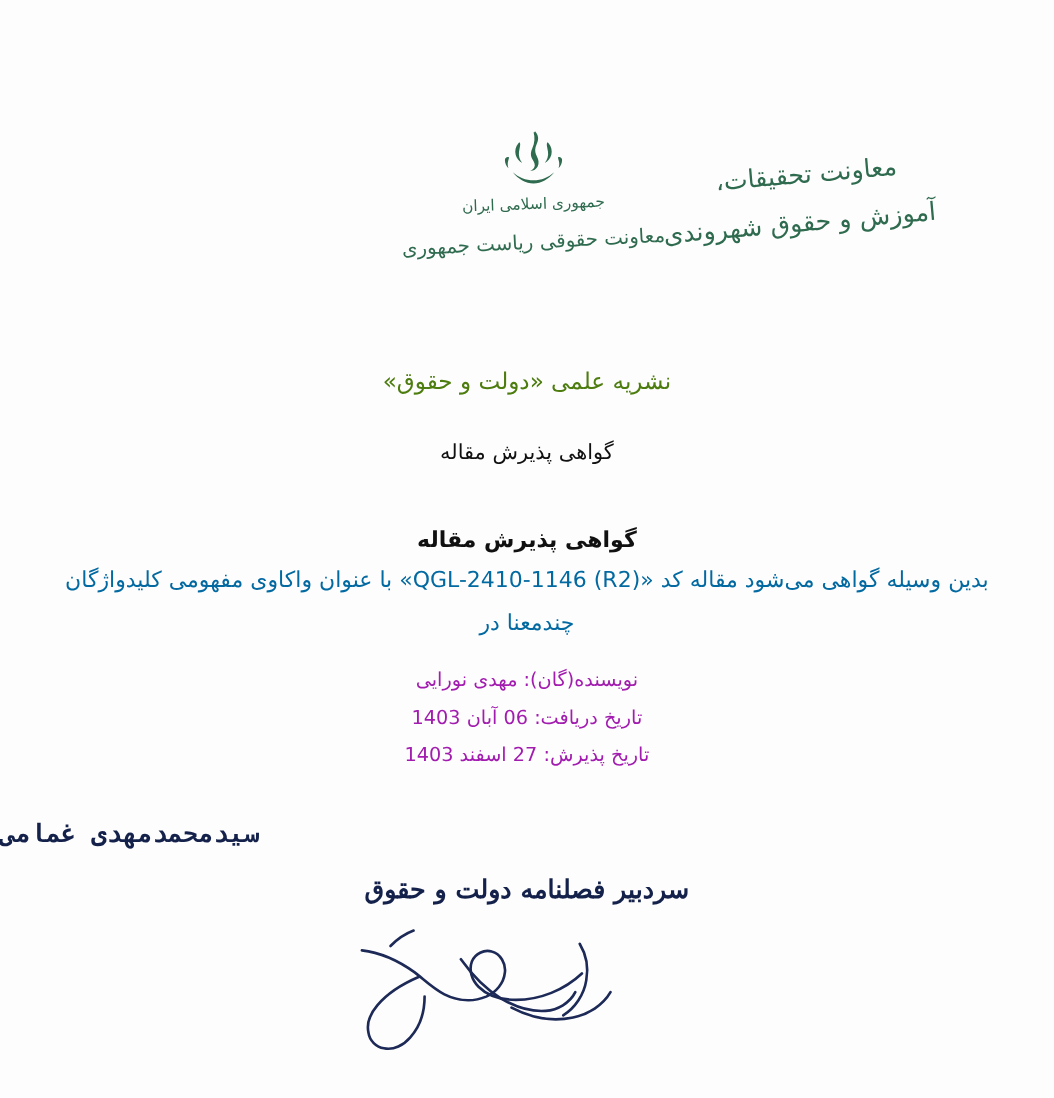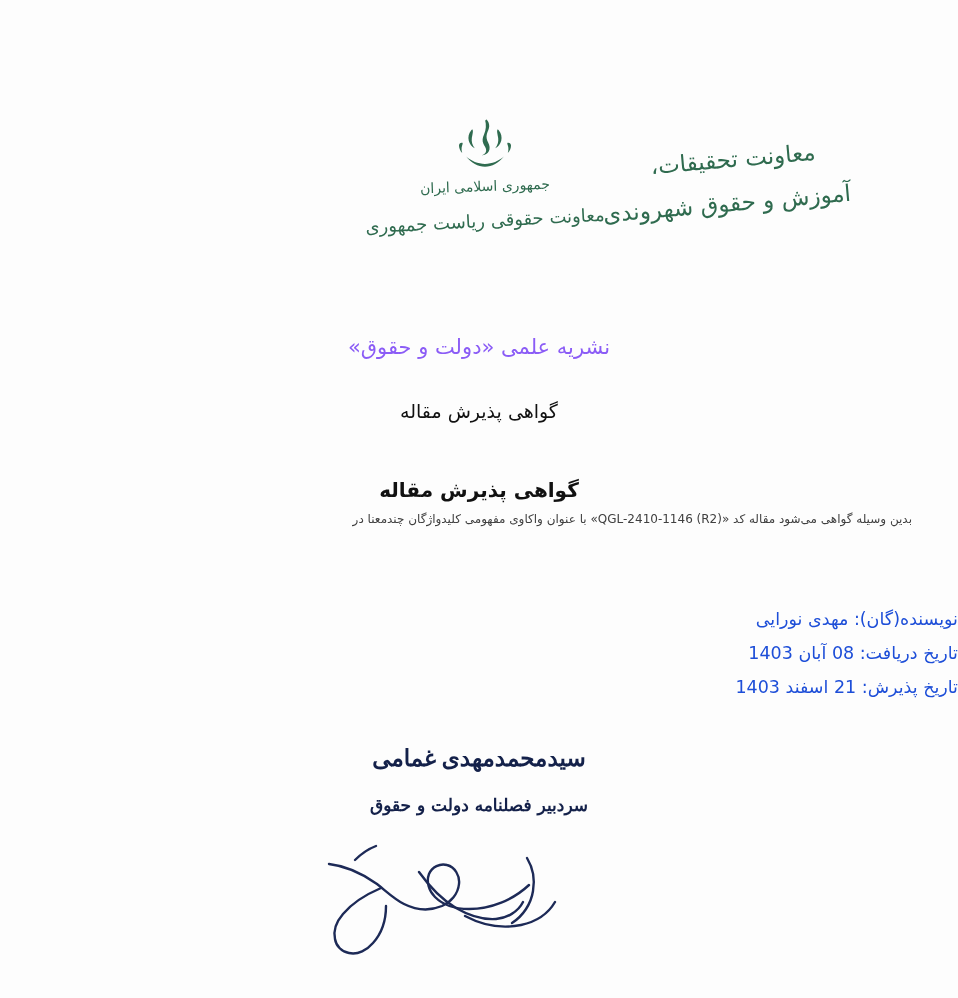--- a/index.html
+++ b/index.html
@@ -85,21 +85,21 @@
   }
 
   
   .journal-title {
     position: absolute;
     top: 335px;
     left: 0;
     right: 0;
     text-align: center;
     font-size: 21px;
-    color: #8b5cf6;
+    color: #4d7c0f;
   }
   .cert-sub {
     position: absolute;
     top: 400px;
     left: 0;
     right: 0;
     text-align: center;
     font-size: 19px;
     color: #111;
   }
@@ -112,60 +112,62 @@
     font-size: 20px;
     font-weight: bold;
     color: #111;
   }
 
   .paragraph {
     position: absolute;
     top: 508px;
     left: 46px;
     right: 46px;
-    font-size: 12px;
+    text-align: center;
+    font-size: 20px;
     line-height: 1.95;
-    color: #404040;
+    color: #0369a1;
   }
   .paragraph .ltr {
     direction: ltr;
     unicode-bidi: embed;
     display: inline-block;
   }
 
   .meta {
     position: absolute;
     top: 602px;
     left: 0;
     right: 0;
+    text-align: center;
     font-size: 17.5px;
     line-height: 1.95;
-    color: #1d4ed8;
+    color: #a21caf;
   }
   .meta div { margin: 0; }
 
   
   .sign-name {
     position: absolute;
     top: 745px;
     left: 0;
     right: 0;
-    text-align: center;
+    text-align: left;
     font-size: 23px;
     font-weight: bold;
     color: #14214a;
-    font-family: Liberation Serif, serif;
+    font-family: Liberation Mono, monospace;
   }
   .sign-role {
     position: absolute;
     top: 795px;
     left: 0;
     right: 0;
     text-align: center;
-    font-size: 17px;
+    font-size: 23px;
     font-weight: bold;
     color: #14214a;
     font-family: "DejaVu Serif", "Liberation Serif", serif;
   }
   .signature-mark {
     position: absolute;
     top: 820px;
     left: 0;
     right: 0;
     height: 160px;
@@ -212,22 +214,22 @@
   <div class="cert-heading">گواهی پذیرش مقاله</div>
 
   <div class="paragraph">
     <span>بدین وسیله گواهی می‌شود مقاله کد «</span><span class="ltr">QGL-2410-1146 (R2)</span><span>» با عنوان واکاوی مفهومی کلیدواژگان چندمعنا در</span>
     <br>
     <br>
   </div>
 
   <div class="meta">
     <div>نویسنده(گان): مهدی نورایی</div>
-    <div>تاریخ دریافت: 08 آبان 1403</div>
-    <div>تاریخ پذیرش: 21 اسفند 1403</div>
+    <div>تاریخ دریافت: 06 آبان 1403</div>
+    <div>تاریخ پذیرش: 27 اسفند 1403</div>
   </div>
 
   <div class="sign-name">سیدمحمدمهدی غمامی</div>
   <div class="sign-role">سردبیر فصلنامه دولت و حقوق</div>
 
   <div class="signature-mark">
     <svg width="420" height="160" viewBox="0 0 420 160" aria-hidden="true">
       <g fill="none" stroke="#1d2a57" stroke-width="2.4" stroke-linecap="round" stroke-linejoin="round">
         <path d="M60 44c18 2 34 10 48 20 9 7 17 15 27 20 12 6 26 7 38 2 9-4 16-12 17-22 1-8-4-17-12-19-7-2-15 2-18 9-3 8 0 17 6 23 9 9 22 12 34 12 22 0 44-9 60-24"></path>
         <path d="M112 68c-14 6-28 14-38 26-6 7-10 16-8 25 1 7 7 13 14 14 9 2 18-3 24-10 9-10 13-24 13-37"></path>

